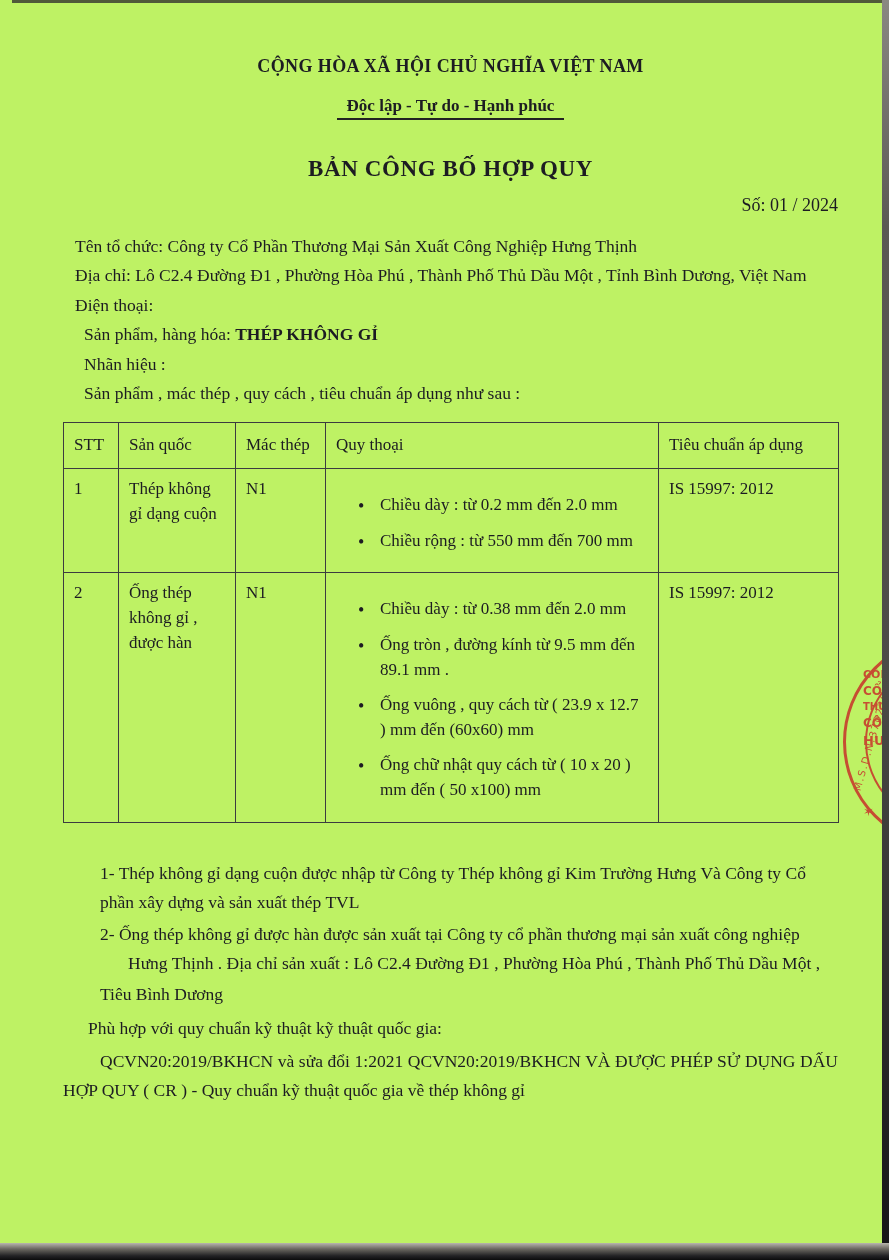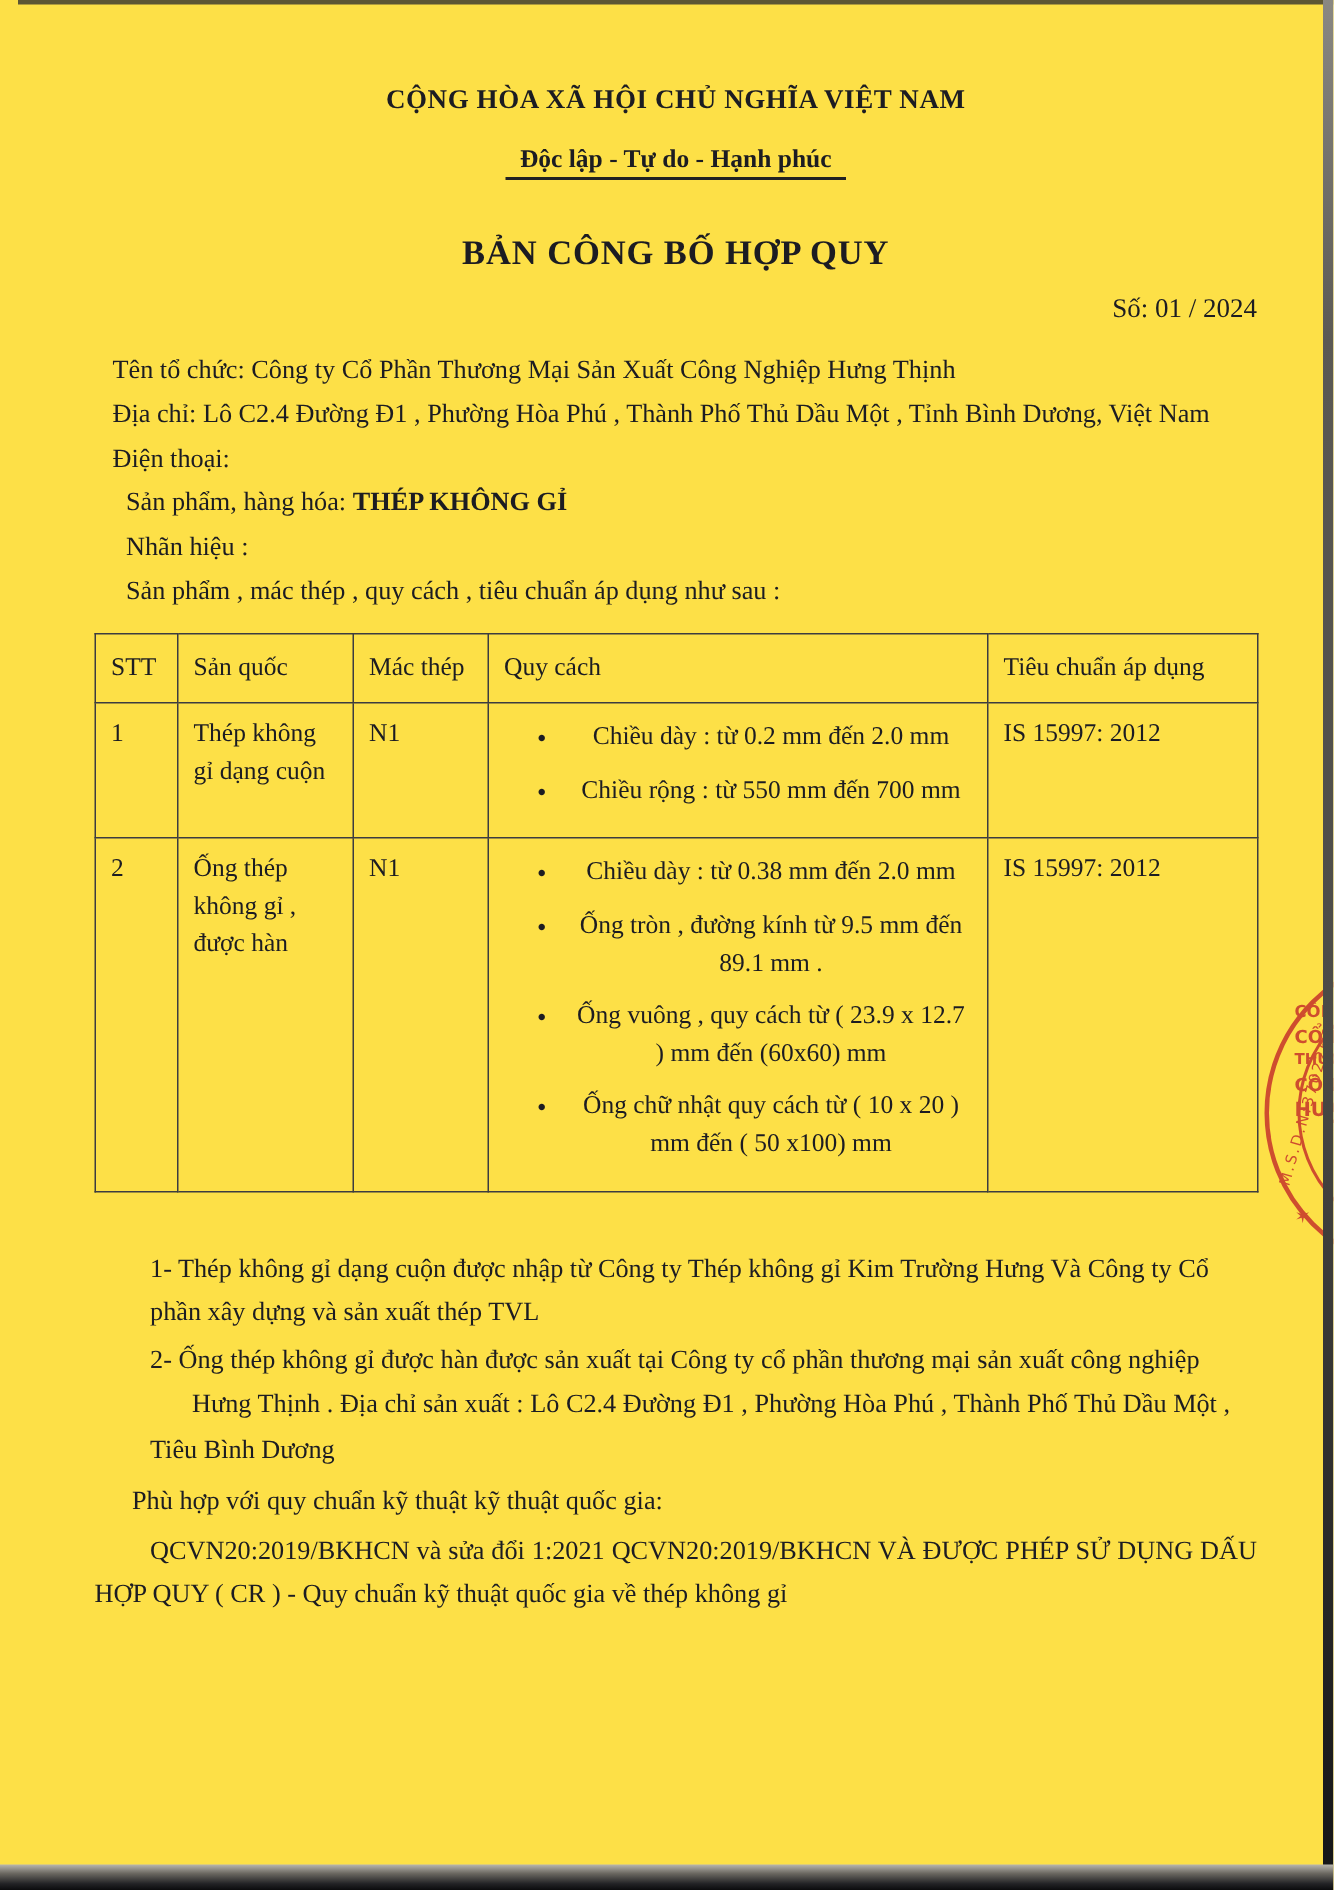--- a/index.html
+++ b/index.html
@@ -1,20 +1,20 @@
 <!DOCTYPE html>
 <html><head>
 <meta charset="utf-8">
 <style>
   html,body { margin:0; padding:0; background:#e8e8e4; }
   .page {
     position:relative;
     width:889px; height:1260px;
     margin:0 auto;
-    background:#fde047;
+    background:#bef264;
     overflow:hidden;
     font-family:"Liberation Serif","DejaVu Serif",serif;
     color:#1c1c22;
   }
   
   .edge-top { position:absolute; top:0; left:12px; right:0; height:3px; background:#35332f; opacity:.8; }
   .edge-right { position:absolute; top:0; right:0; width:7px; height:100%;
     background:linear-gradient(to bottom,#8a8882,#5b5954 18%,#4b4a46 55%,#141416); }
   .edge-bottom { position:absolute; bottom:0; left:0; width:100%; height:17px;
     background:linear-gradient(to bottom,#b9b6ae,#6b6861 35%,#232326 75%,#0b0b0d); }
@@ -33,21 +33,21 @@
   b.prod { font-weight:bold; }
 
   table.spec { border-collapse:collapse; width:775px; margin-top:14px; table-layout:fixed; }
   table.spec td, table.spec th {
     border:1.4px solid #3c3c40; font-weight:normal; text-align:left;
     vertical-align:top; font-size:17px; padding:8px 10px; line-height:1.45;
   }
   table.spec th { padding:10px 10px; }
   th.c-stt, td.c-stt { text-align:center; }
   td.c-mac { padding-left:26px; }
-  ul.spec-list { list-style:none; margin:2px 0 0 0; padding:0 0 0 22px;text-align:center; }
+  ul.spec-list { list-style:none; margin:16px 0 0 0; padding:0 0 0 22px; }
   ul.spec-list li { position:relative; padding-left:22px; margin-bottom:11px; }
   ul.spec-list li:before { content:"•"; position:absolute; left:0; top:0; font-size:18px; }
 
   .notes { margin-top:36px; font-size:17.5px; line-height:1.62; }
   .note1 { margin-left:37px; }
   .note2 { margin-left:65px; text-indent:-28px; margin-top:2px; }
   .note3 { margin-left:37px; margin-top:2px; }
   .note4 { margin-left:25px; margin-top:4px; }
   .note5 { margin-top:4px; text-indent:37px; text-align:justify; }
 
@@ -97,21 +97,21 @@
           <col style="width:117px">
           <col style="width:90px">
           <col style="width:333px">
           <col style="width:180px">
       </colgroup>
       <tbody>
           <tr>
         <th class="c-stt">STT</th>
         <th>Sản quốc</th>
         <th>Mác thép</th>
-        <th>Quy cách</th>
+        <th>Quy thoại</th>
         <th>Tiêu chuẩn áp dụng</th>
       </tr>
       <tr>
         <td class="c-stt">1</td>
         <td>Thép không gỉ dạng cuộn</td>
         <td class="c-mac">N1</td>
         <td>
           <ul class="spec-list">
             <li>Chiều dày : từ 0.2 mm đến 2.0 mm</li>
             <li>Chiều rộng : từ 550 mm đến 700 mm</li>

